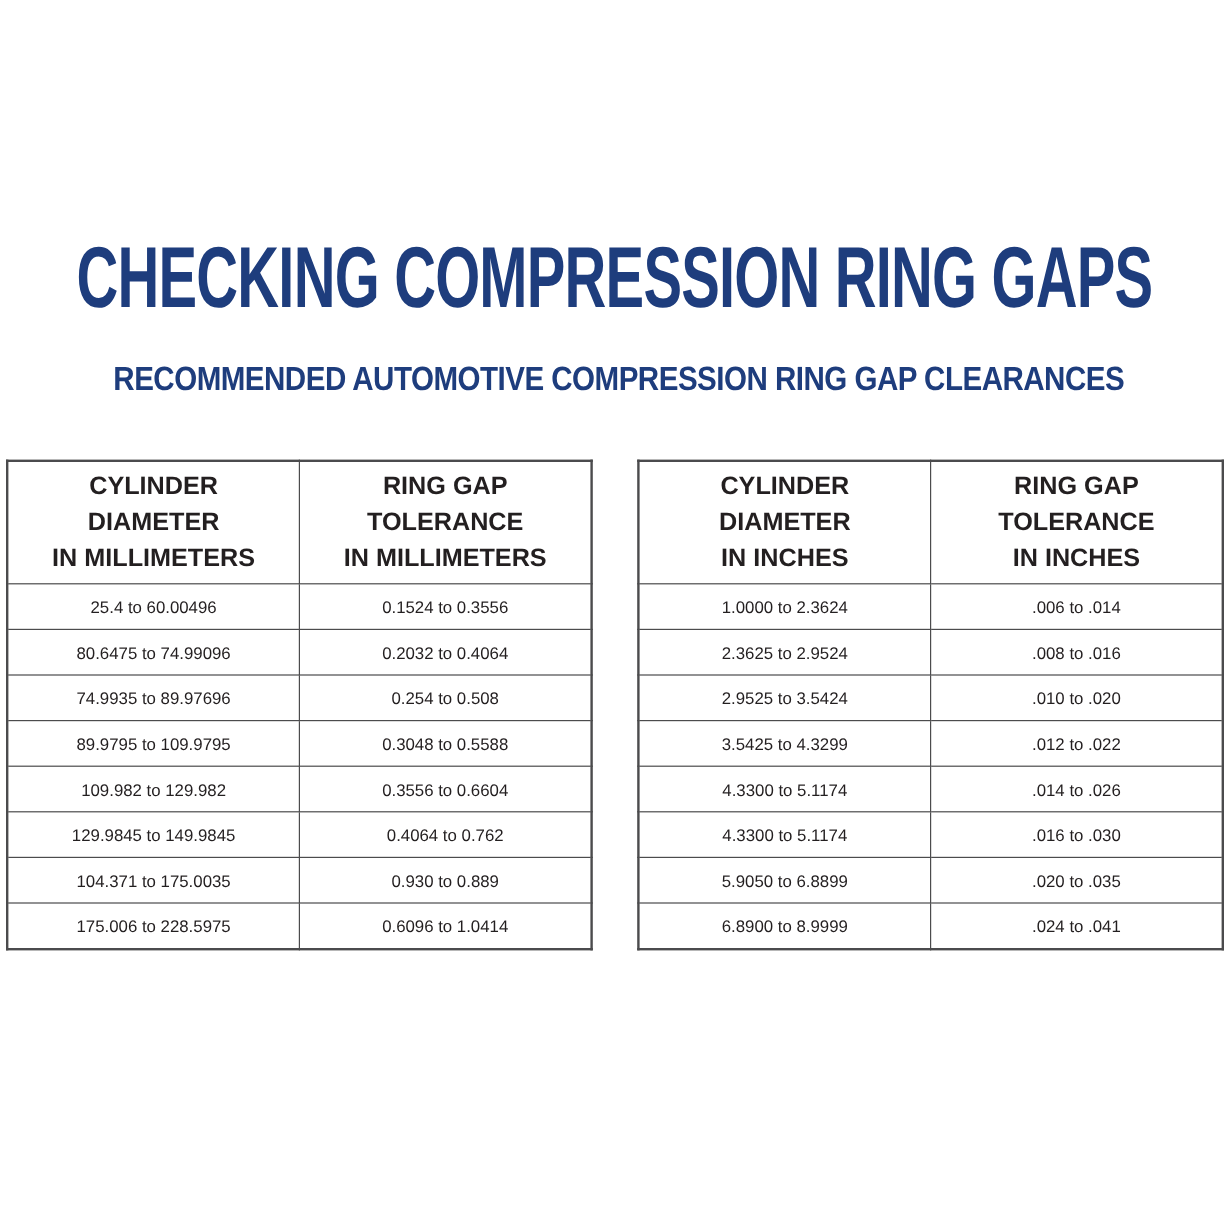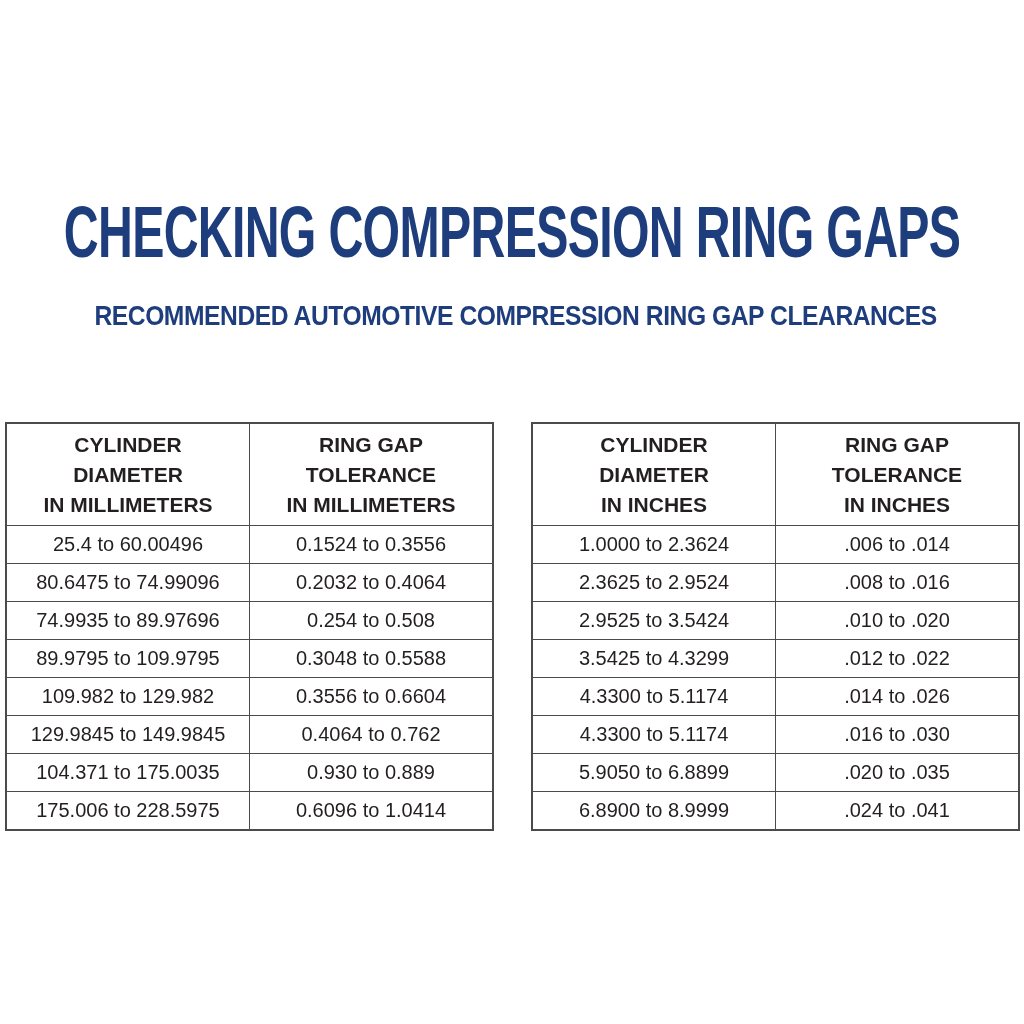--- a/index.html
+++ b/index.html
@@ -60,39 +60,38 @@
     width: 1015px;
     display: flex;
     justify-content: space-between;
   }
   table.gap-table {
     border-collapse: collapse;
     width: 489px;
     table-layout: fixed;
     background: #ffffff;
     border: 2px solid var(--line, #4b4b4d);
-    margin-top: 39px;
   }
   table.gap-table th,
   table.gap-table td {
     border: 1.5px solid var(--line, #4b4b4d);
     text-align: center;
     vertical-align: middle;
     color: var(--ink, #231f20);
     padding: 0;
   }
   table.gap-table th {
     height: 101px;
     font-size: 21px;
     font-weight: 700;
     line-height: 30px;
   }
   table.gap-table td {
     height: 37px;
-    font-size: 20px;
+    font-size: 14px;
     font-weight: 400;
   }
 </style>
 </head>
 <body>
 
 <div class="page" style="--accent: #1e3d7d; --line: #4b4b4d; --ink: #231f20;">
 
   <div class="title-wrap">
     <h1 class="page-title">CHECKING COMPRESSION RING GAPS</h1>

